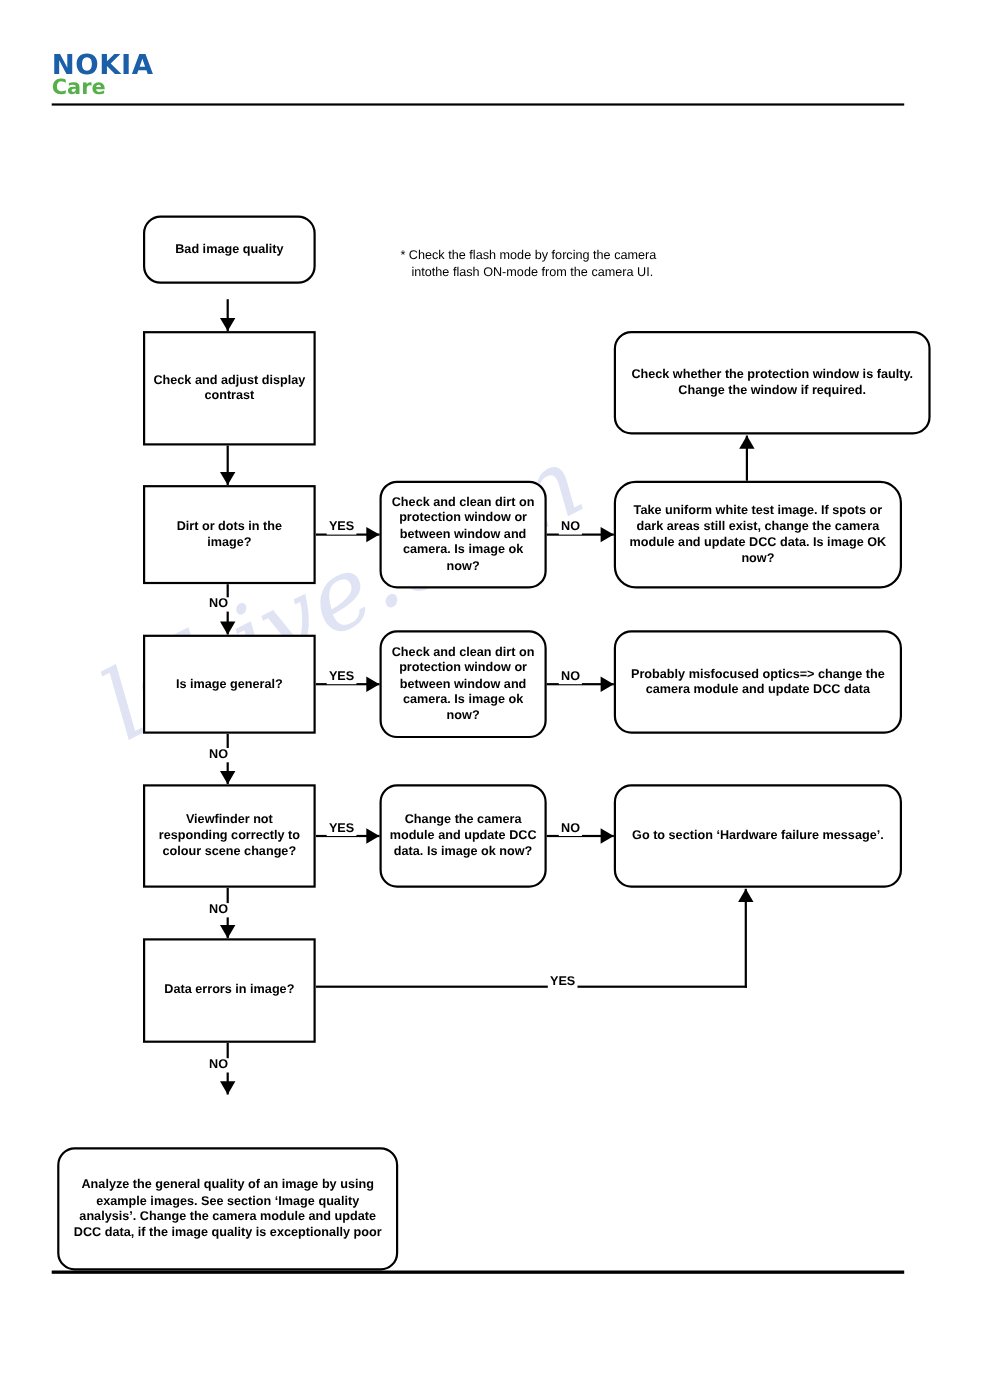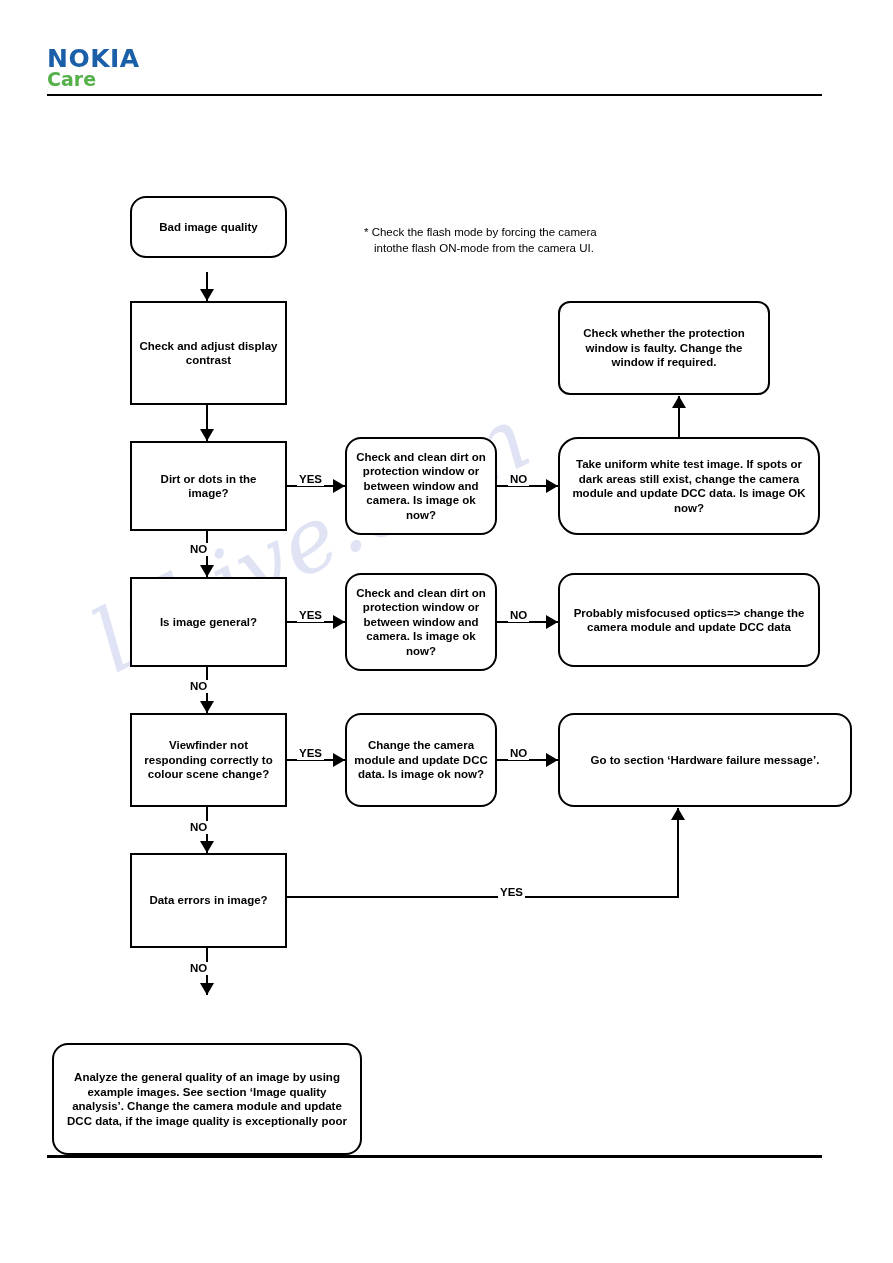--- a/index.html
+++ b/index.html
@@ -205,21 +205,21 @@
 
     <div class="hline" style="left:497px; top:485px; width:61px;"></div>
     <div class="edge-label" style="left:508px; top:473px;">NO</div>
     <div class="arrow-right" style="left:546px; top:479px;"></div>
 
     <div class="node rounded" style="left:558px; top:437px; width:262px; height:98px;border-radius:20px;">Take uniform white test image. If spots or dark areas still exist, change the camera module and update DCC data. Is image OK now?</div>
 
     <div class="vline" style="left:678px; top:396px; height:41px;"></div>
     <div class="arrow-up" style="left:672px; top:396px;"></div>
 
-    <div class="node rounded" style="left:558px; top:301px; width:212px; height:94px;border-radius:12px;">Check whether the protection window is faulty. Change the window if required.</div>
+    <div class="node rounded" style="left:558px; top:301px; width:288px; height:94px;">Check whether the protection window is faulty. Change the window if required.</div>
 
     <div class="vline" style="left:206px; top:531px; height:46px;"></div>
     <div class="edge-label" style="left:188px; top:543px;">NO</div>
     <div class="arrow-down" style="left:200px; top:565px;"></div>
 
     <div class="node rect" style="left:130px; top:577px; width:157px; height:90px;">Is image general?</div>
 
     <div class="hline" style="left:287px; top:621px; width:58px;"></div>
     <div class="edge-label" style="left:297px; top:609px;">YES</div>
     <div class="arrow-right" style="left:333px; top:615px;"></div>
@@ -241,21 +241,21 @@
     <div class="hline" style="left:287px; top:759px; width:58px;"></div>
     <div class="edge-label" style="left:297px; top:747px;">YES</div>
     <div class="arrow-right" style="left:333px; top:753px;"></div>
 
     <div class="node rounded" style="left:345px; top:713px; width:152px; height:94px;">Change the camera module and update DCC data. Is image ok now?</div>
 
     <div class="hline" style="left:497px; top:759px; width:61px;"></div>
     <div class="edge-label" style="left:508px; top:747px;">NO</div>
     <div class="arrow-right" style="left:546px; top:753px;"></div>
 
-    <div class="node rounded" style="left:558px; top:713px; width:294px; height:94px;">Go to section ‘Hardware failure message’.</div>
+    <div class="node rounded" style="left:558px; top:713px; width:262px; height:94px;">Go to section ‘Hardware failure message’.</div>
 
     <div class="vline" style="left:206px; top:807px; height:46px;"></div>
     <div class="edge-label" style="left:188px; top:821px;">NO</div>
     <div class="arrow-down" style="left:200px; top:841px;"></div>
 
     <div class="node rect" style="left:130px; top:853px; width:157px; height:95px;">Data errors in image?</div>
 
     <div class="hline" style="left:287px; top:896px; width:392px;"></div>
     <div class="vline" style="left:677px; top:808px; height:90px;"></div>
     <div class="edge-label" style="left:498px; top:886px;">YES</div>

